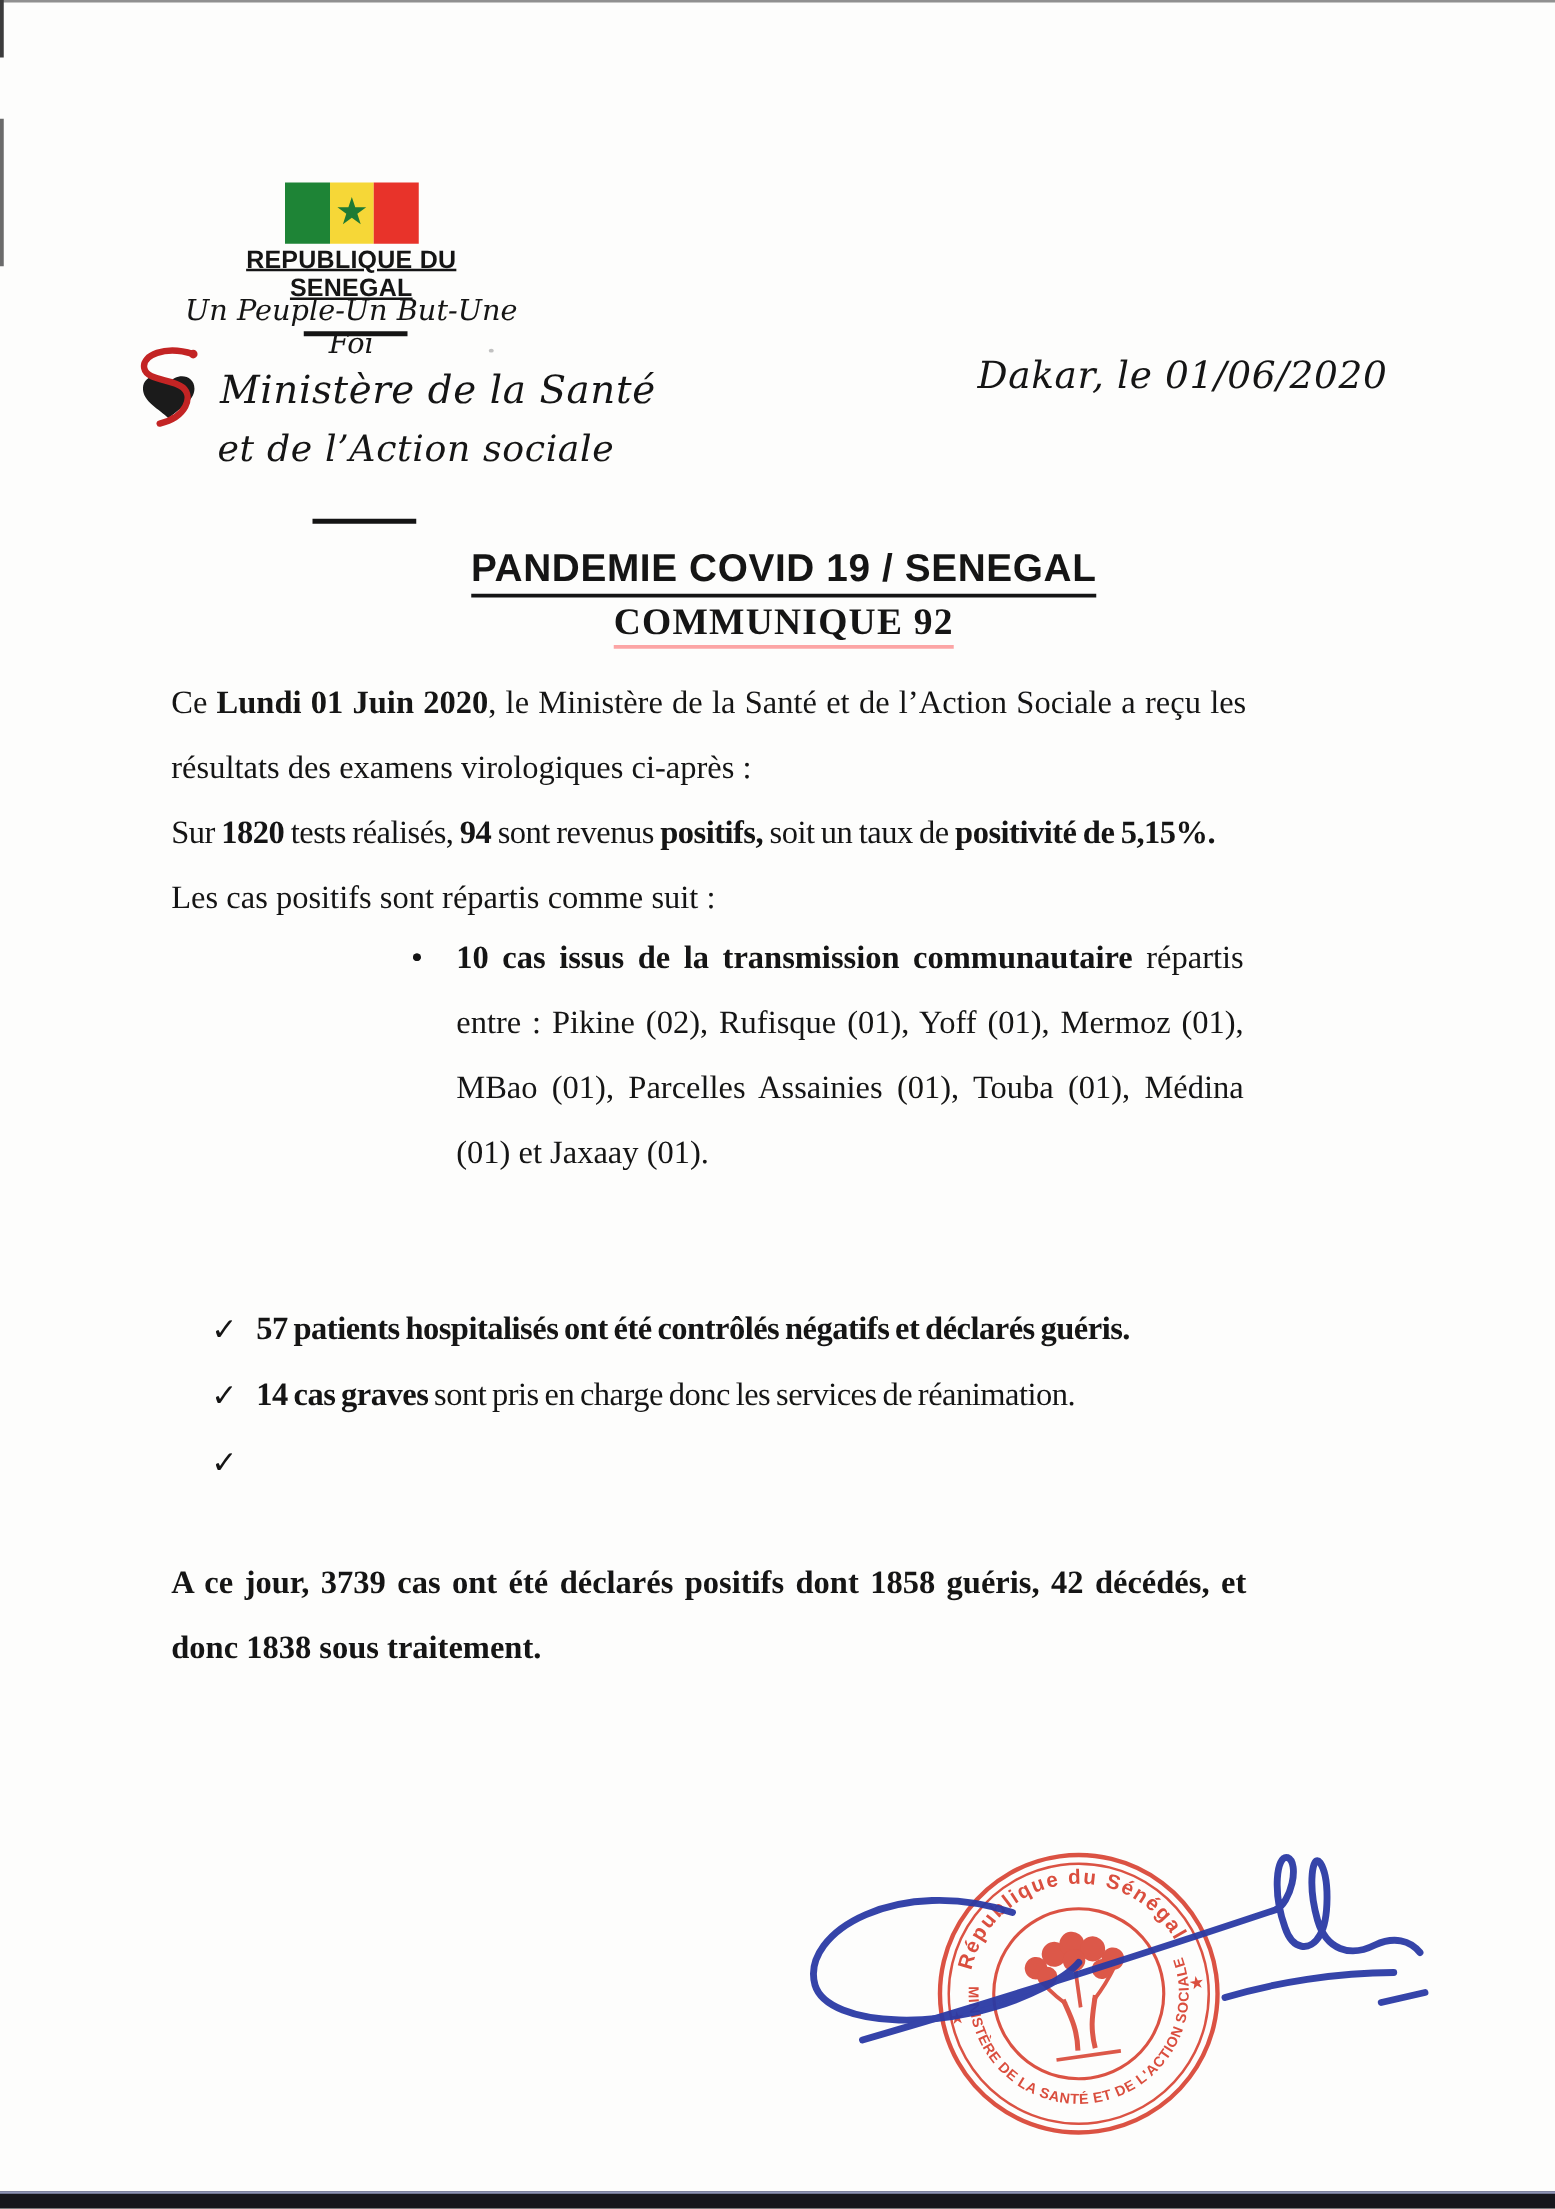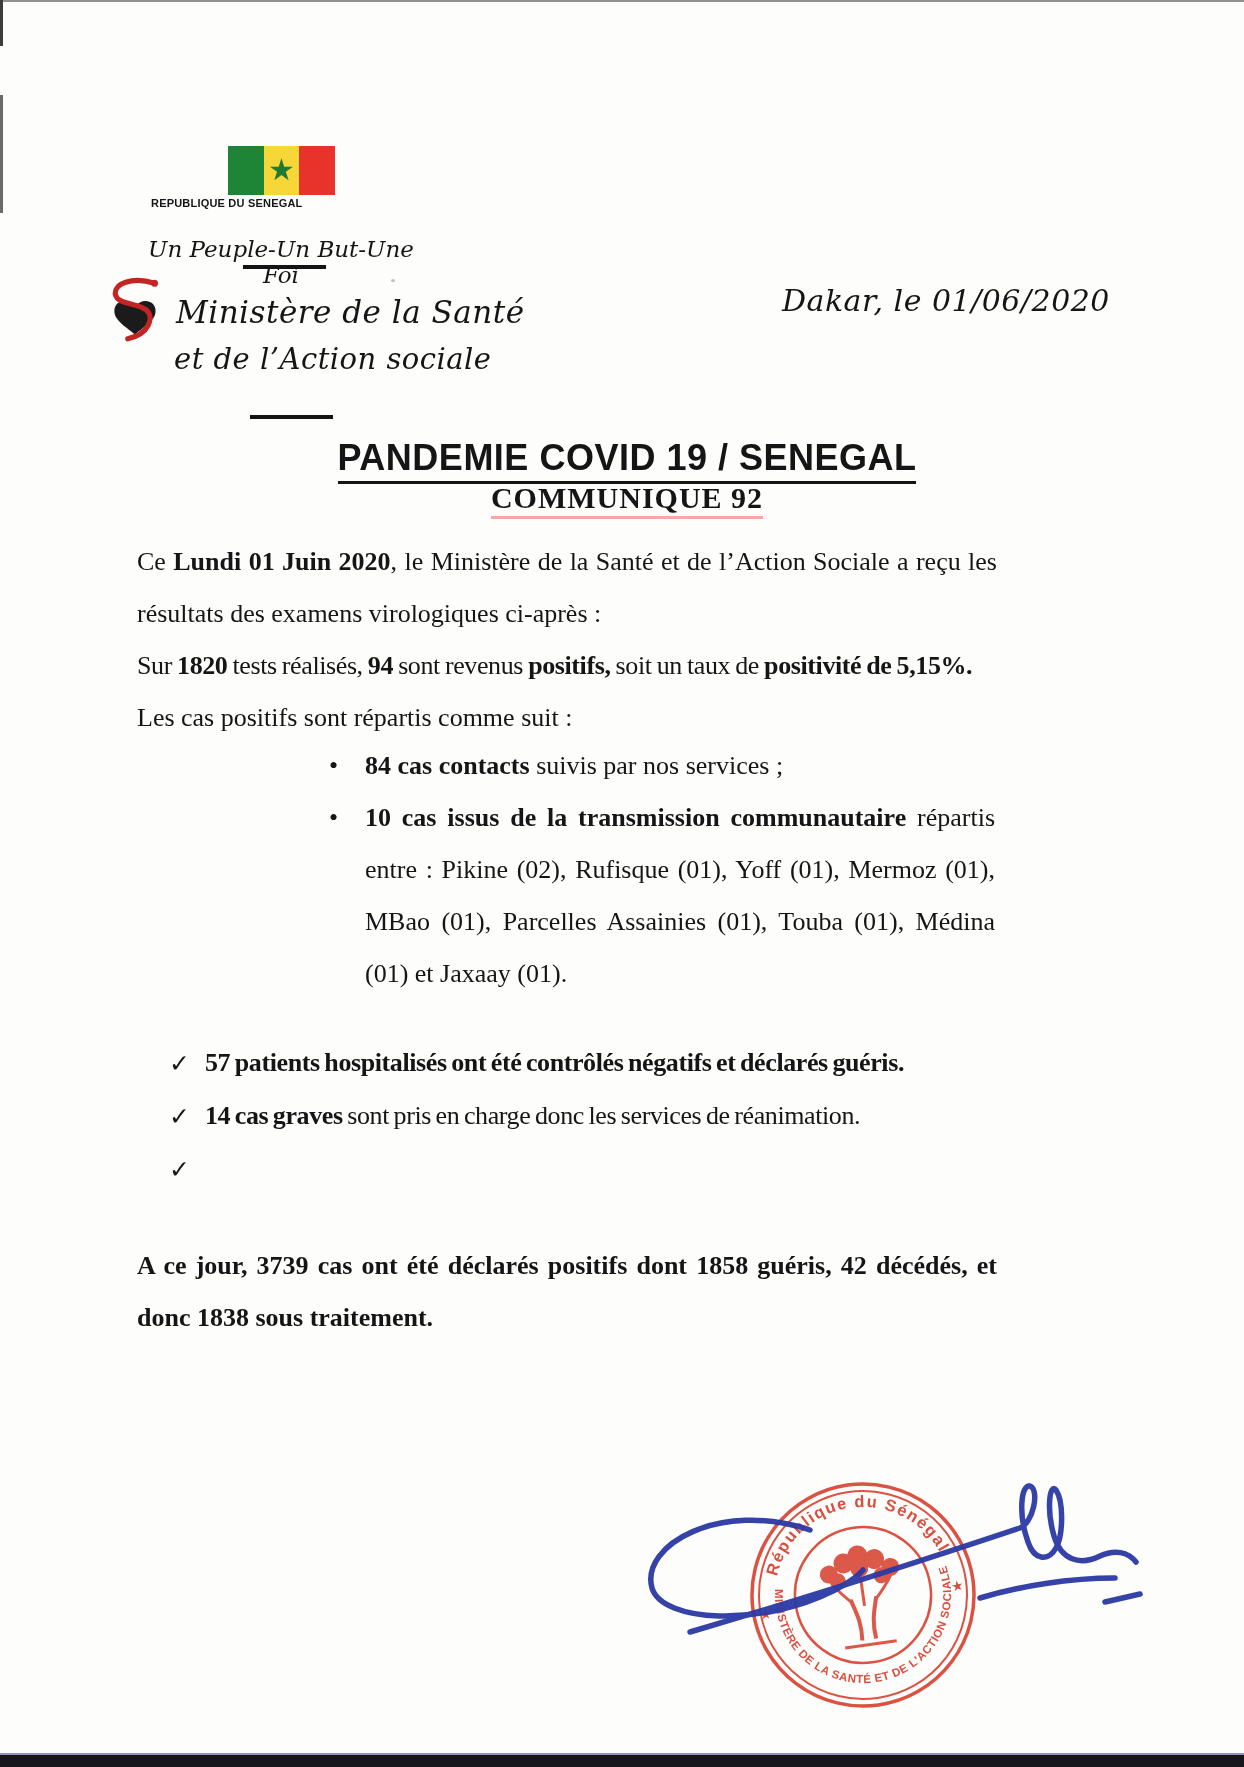--- a/index.html
+++ b/index.html
@@ -12,31 +12,31 @@
   
   .scan-top{left:0;top:0;width:1244px;height:2px;background:#7d7d7d;opacity:.85;}
   .scan-left-a{left:0;top:0;width:3px;height:46px;background:#3c3c3c;}
   .scan-left-b{left:0;top:95px;width:3px;height:118px;background:#6b6b6b;}
   .scan-bottom{left:0;top:1753px;width:1244px;height:14px;background:#16161c;border-top:2px solid #8e94b6;}
   .speck{width:4px;height:3px;background:#9a9a9a;border-radius:50%;opacity:.6;}
   
   .flag{left:228px;top:146px;width:107px;height:49px;display:flex;}
   .flag .band{flex:1;position:relative;}
   .flag .star{position:absolute;left:50%;top:50%;transform:translate(-50%,-54%);font-size:30px;line-height:1;font-family:"DejaVu Sans",sans-serif;}
-  .republic{left:151px;top:197px;width:260px;text-align:left;font-family:"Liberation Sans",sans-serif;font-weight:bold;font-size:11px;letter-spacing:.2px;}
+  .republic{left:151px;top:197px;width:260px;text-align:center;font-family:"Liberation Sans",sans-serif;font-weight:bold;font-size:20px;letter-spacing:.2px;text-decoration:underline;}
   .motto{left:135px;top:216px;width:292px;text-align:center;font-family:"DejaVu Serif",serif;font-style:italic;font-size:23px;margin-top:20px;}
   .rule1{left:243px;top:265px;width:83px;height:4px;background:#141414;}
   .rule2{left:250px;top:415px;width:83px;height:4px;background:#141414;}
   .logo{left:103px;top:276px;}
   .ministry1{left:176px;top:294px;font-family:"DejaVu Serif",serif;font-style:italic;font-size:31px;letter-spacing:.5px;}
   .ministry2{left:174px;top:342px;font-family:"DejaVu Serif",serif;font-style:italic;font-size:29px;letter-spacing:.5px;}
   .dateline{left:782px;top:283px;font-family:"DejaVu Serif",serif;font-style:italic;font-size:30px;letter-spacing:.5px;}
   
   .title-main{left:137px;top:437px;width:980px;text-align:center;}
-  .title-main span{display:inline-block;font-family:"Liberation Sans",sans-serif;font-weight:bold;font-size:36px;letter-spacing:.5px;border-bottom:3px solid #151515;padding-bottom:2px;}
+  .title-main span{display:inline-block;font-family:"Liberation Sans",sans-serif;font-weight:bold;font-size:31px;letter-spacing:.5px;border-bottom:3px solid #151515;padding-bottom:2px;}
   .title-sub{left:137px;top:481px;width:980px;text-align:center;}
   .title-sub span{display:inline-block;font-weight:bold;font-size:30px;letter-spacing:1px;border-bottom:3px solid #fca5a5;padding-bottom:1px;}
   
   .para{left:137px;width:860px;font-size:26px;line-height:52px;text-align:justify;}
   .p1{top:536px;}
   .p2{top:640px;white-space:nowrap;letter-spacing:-.4px;word-spacing:-1px;}
   .p3{top:692px;}
   .p4{top:1240px;}
   .p5{top:1380px;}
   .b{font-weight:bold;}
@@ -94,21 +94,20 @@
     <span>COMMUNIQUE 92</span>
   </div>
 
   <div class="abs para p1"><span>Ce </span><span class="b">Lundi 01 Juin 2020</span><span>, le Ministère de la Santé et de l’Action Sociale a reçu les résultats des examens virologiques ci-après :</span></div>
   <div class="abs para p2"><span>Sur </span><span class="b">1820</span><span> tests réalisés, </span><span class="b">94</span><span> sont revenus </span><span class="b">positifs,</span><span> soit un taux de </span><span class="b">positivité de 5,15%.</span></div>
   <div class="abs para p3"><span>Les cas positifs sont répartis comme suit :</span></div>
 
   <div class="abs bullets">
     <div class="bullet-item">
       <span class="bullet-mark">•</span>
-      <span><span class="b">84 cas contacts</span><span> suivis par nos services ;</span></span>
     </div>
     <div class="bullet-item">
       <span class="bullet-mark">•</span>
       <span><span class="b">10 cas issus de la transmission communautaire</span><span> répartis entre : Pikine (02), Rufisque (01), Yoff (01), Mermoz (01), MBao (01), Parcelles Assainies (01), Touba (01), Médina (01) et Jaxaay (01).</span></span>
     </div>
   </div>
 
   <div class="abs checks">
     <div class="check-item">
       <span class="check-mark">✓</span>

